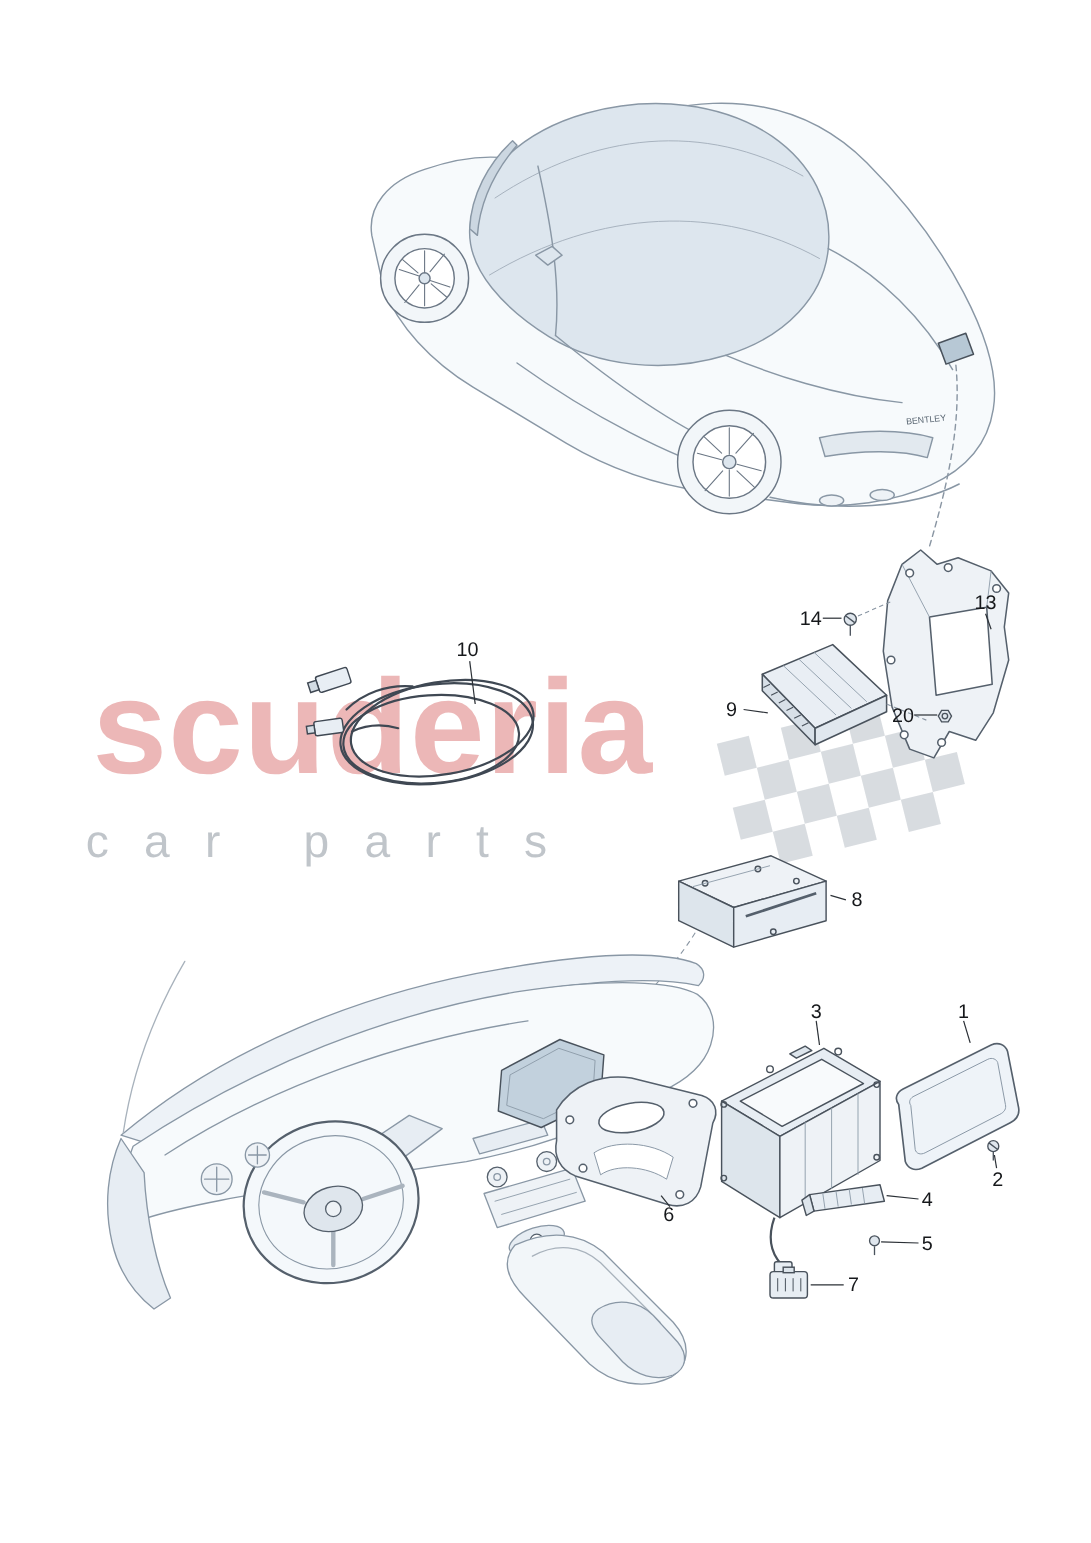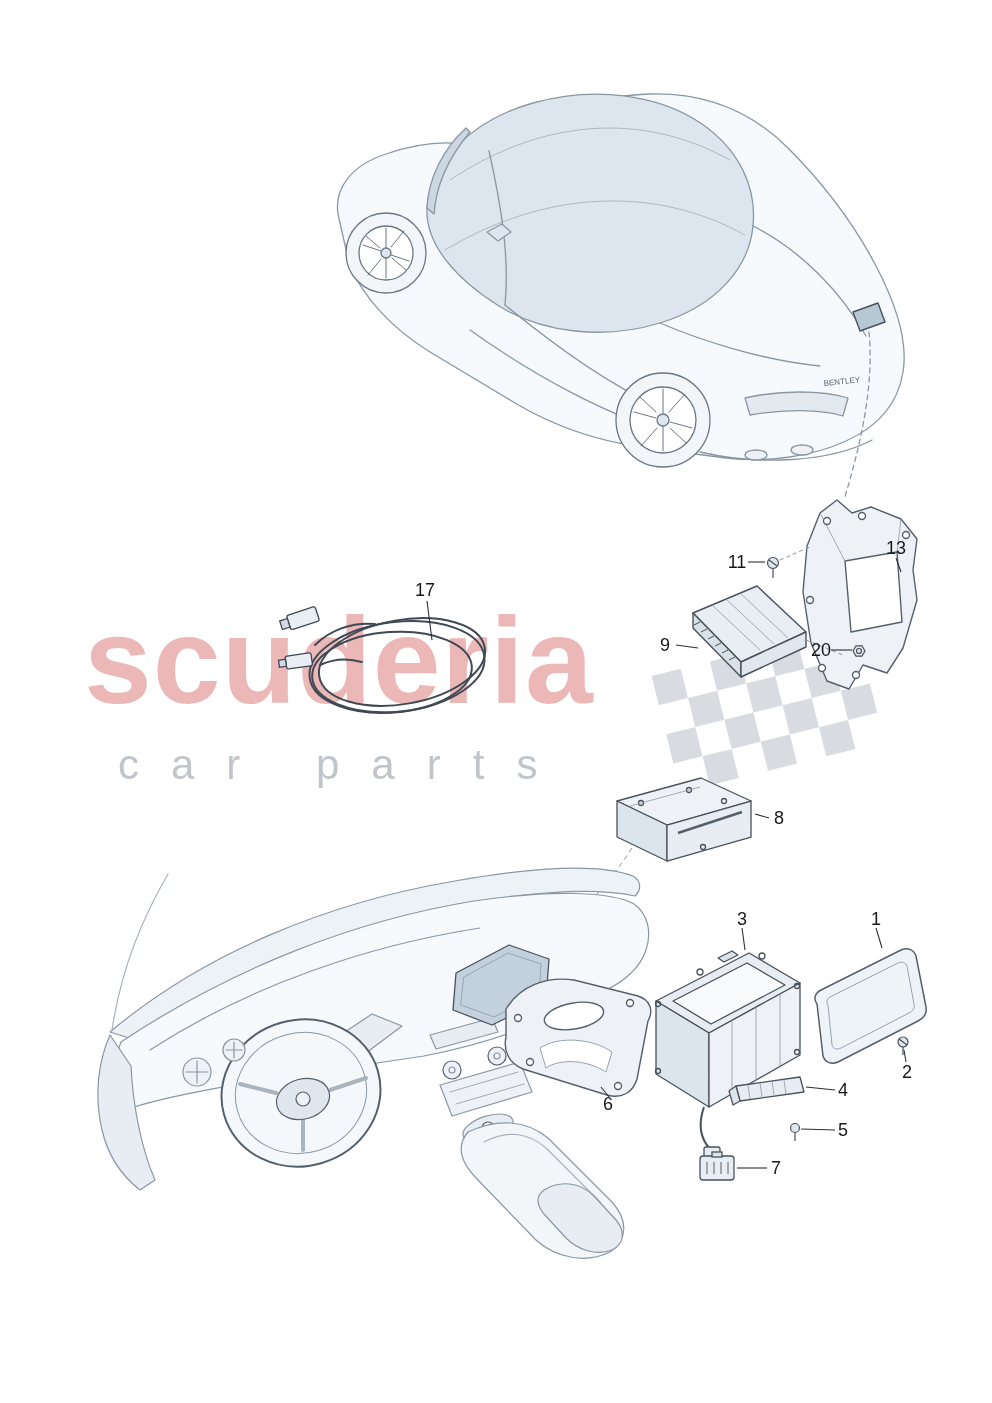--- a/index.html
+++ b/index.html
@@ -8,21 +8,21 @@
     font-family:"Liberation Sans",sans-serif;
   }
   .layer{position:absolute;left:0;top:0;width:992px;height:1403px;}
   
   .wm-title{
     position:absolute;left:84px;top:600px;font-size:122px;font-weight:bold;line-height:1;
     color:rgba(213,95,95,0.45);letter-spacing:1px;user-select:none;
   }
   .wm-sub{
     position:absolute;left:78px;top:744px;font-size:42px;line-height:1;
-    color:rgba(150,158,166,0.6);letter-spacing:32px;user-select:none;white-space:nowrap;margin-left:40px;
+    color:rgba(150,158,166,0.6);letter-spacing:32px;user-select:none;white-space:nowrap;
   }
   
   .part-label{
     position:absolute;transform:translate(-50%,-50%);
     font-size:18px;color:#16181b;line-height:1;
   }
 </style>
 </head>
 <body>
 
@@ -262,18 +262,18 @@
     <span class="part-label" style="left:876px;top:919px">1</span>
     <span class="part-label" style="left:907px;top:1072px">2</span>
     <span class="part-label" style="left:742px;top:919px">3</span>
     <span class="part-label" style="left:843px;top:1090px">4</span>
     <span class="part-label" style="left:843px;top:1130px">5</span>
     <span class="part-label" style="left:608px;top:1104px">6</span>
     <span class="part-label" style="left:776px;top:1168px">7</span>
     <span class="part-label" style="left:779px;top:818px">8</span>
     <span class="part-label" style="left:665px;top:645px">9</span>
     <span class="part-label" style="left:896px;top:548px">13</span>
-    <span class="part-label" style="left:737px;top:562px">11</span>
+    <span class="part-label" style="left:737px;top:562px">14</span>
     <span class="part-label" style="left:821px;top:650px">20</span>
-    <span class="part-label" style="left:425px;top:590px">17</span>
+    <span class="part-label" style="left:425px;top:590px">10</span>
   </div>
 
 </div>
 
 </body></html>

